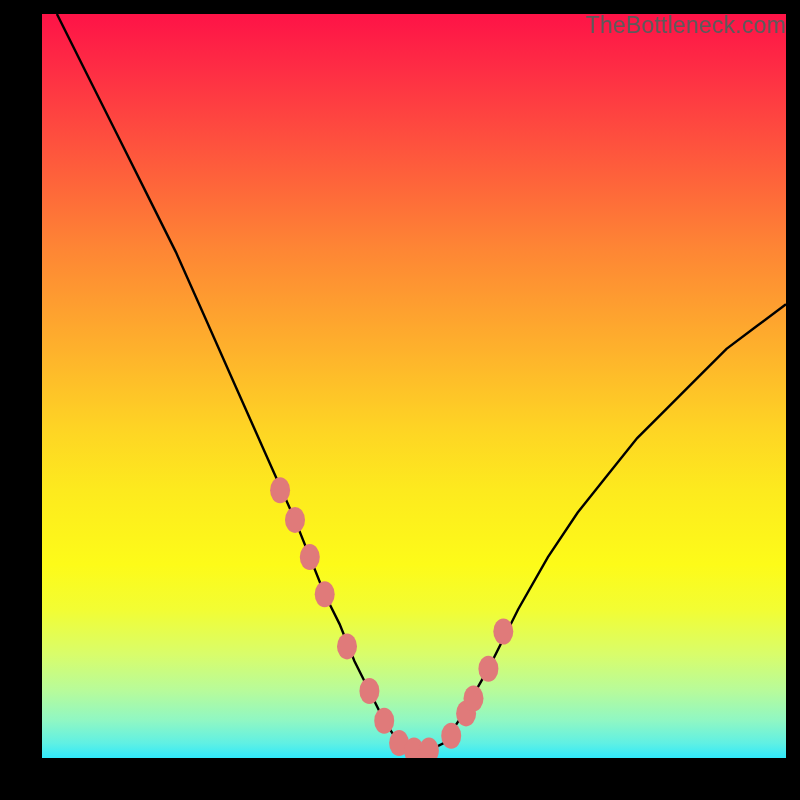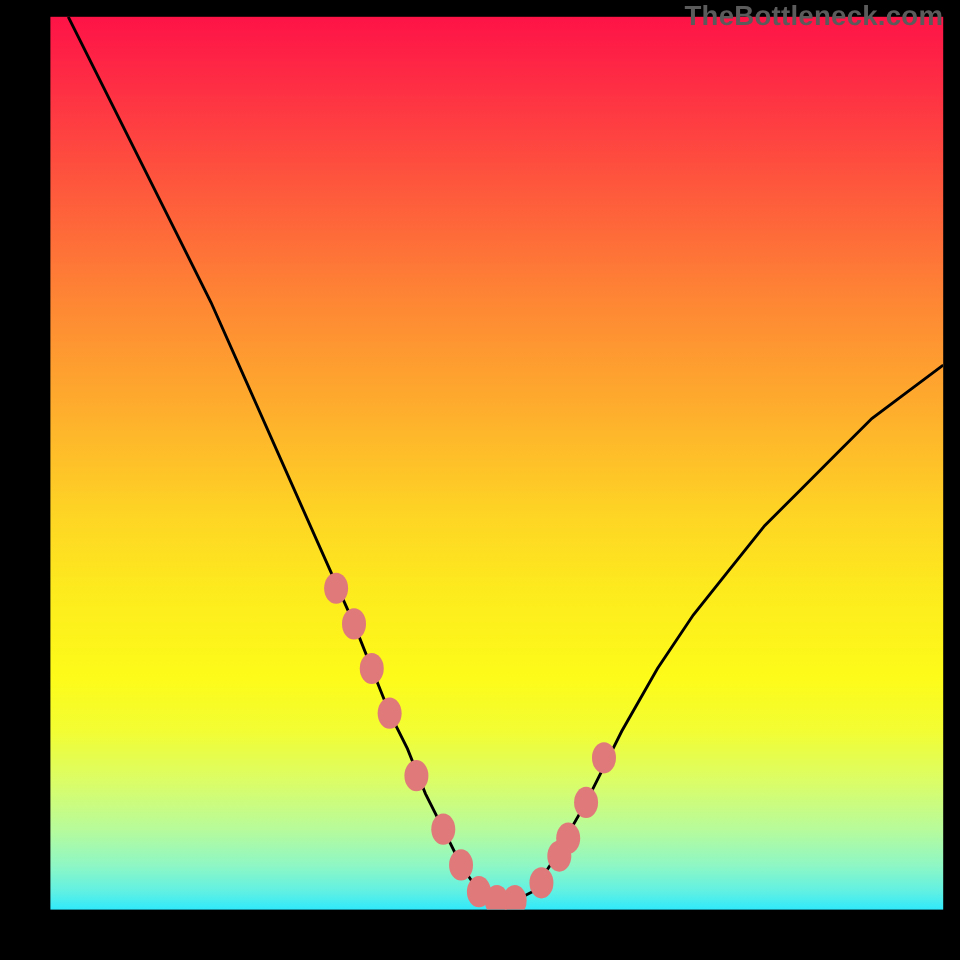--- a/index.html
+++ b/index.html
@@ -42,24 +42,24 @@
   }
   svg.curve {
     position: absolute;
     left: 0;
     top: 0;
     width: 744px;
     height: 744px;
   }
   .watermark {
     position: absolute;
-    top: 0px;
+    top: 12px;
     right: 14px;
     font-size: 23px;
-    font-weight: 700;
+    font-weight: 400;
     color: #5b5b5b;
     letter-spacing: 0.2px;
     font-family: Arial, sans-serif;
   }
 </style>
 </head>
 <body>
 
 <div class="wrap">
 

